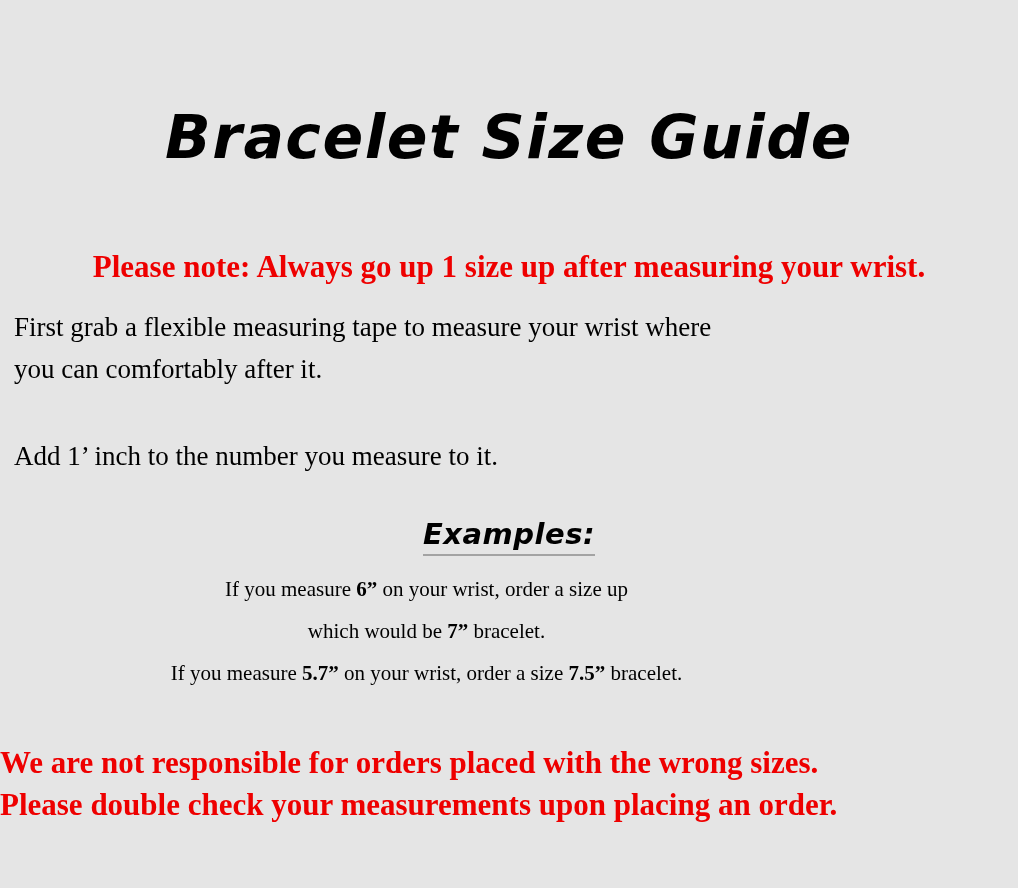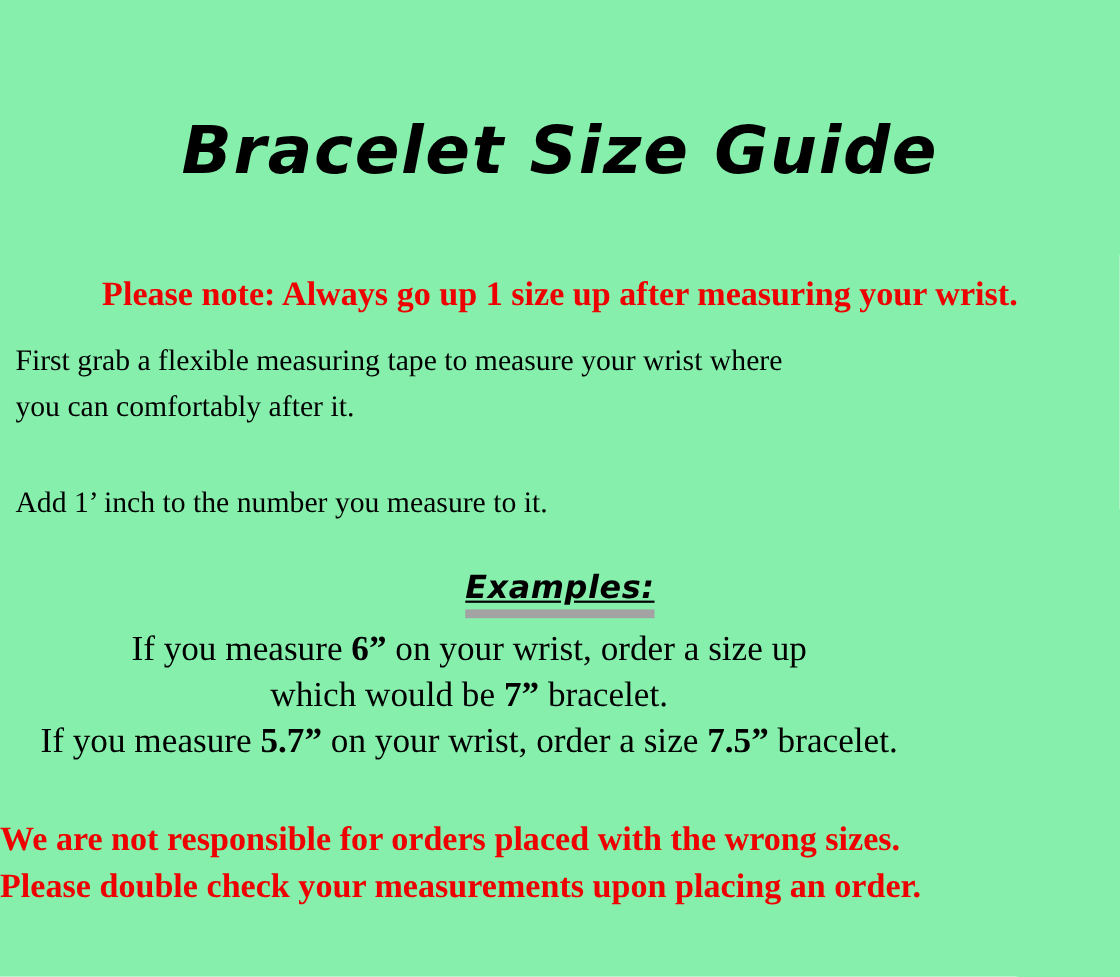--- a/index.html
+++ b/index.html
@@ -13,21 +13,21 @@
     overflow: hidden;
     font-family: "Liberation Serif", "DejaVu Serif", serif;
     color: #000000;
     -webkit-font-smoothing: antialiased;
   }
 
   .page {
     position: relative;
     width: 1018px;
     height: 888px;
-    background: #86efac;
+    background: #e5e5e5;
     box-sizing: border-box;
   }
 
   
   .title {
     position: absolute;
     left: 0;
     top: 58px;
     width: 1018px;
     text-align: center;
@@ -86,36 +86,35 @@
   }
   .examples-heading {
     display: inline-block;
     font-family: "DejaVu Sans", sans-serif;
     font-weight: 700;
     font-style: italic;
     font-size: 29px;
     line-height: 36px;
     letter-spacing: 0.5px;
     color: #000000;
-    border-bottom: 8px solid #a3a3a3;
+    border-bottom: 2px solid #a3a3a3;
     padding-bottom: 2px;
     white-space: nowrap;
-    text-decoration: underline;
   }
 
   
   .examples-block {
     position: absolute;
     left: 0;
     top: 568px;
     width: 853px;
     text-align: center;
     font-family: "Liberation Serif", "DejaVu Serif", serif;
     font-weight: 400;
-    font-size: 32px;
+    font-size: 21px;
     line-height: 42px;
     color: #000000;
   }
   .meas {
     font-weight: 700;
   }
 
   
   .disclaimer {
     position: absolute;

